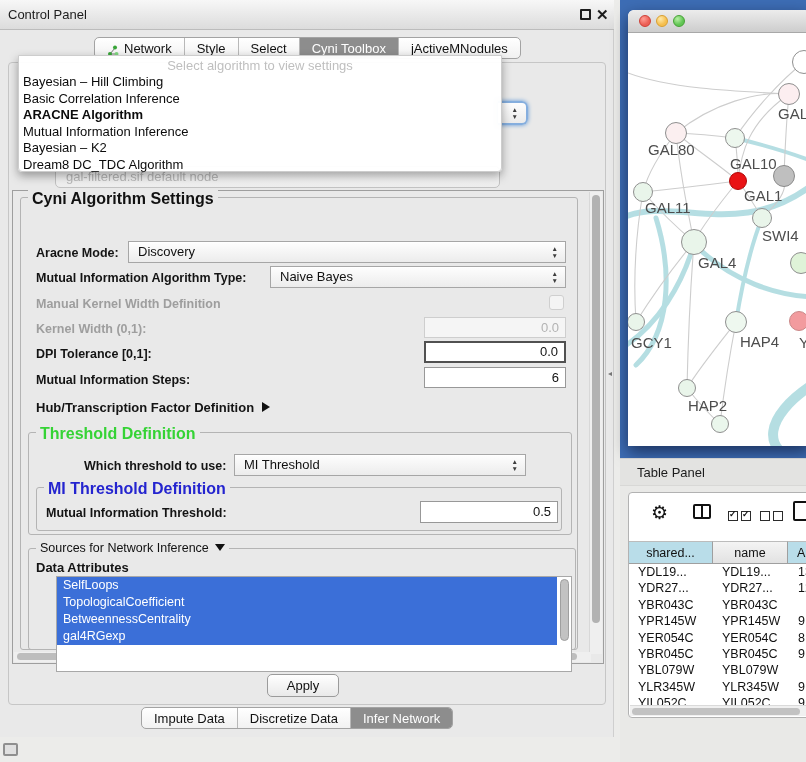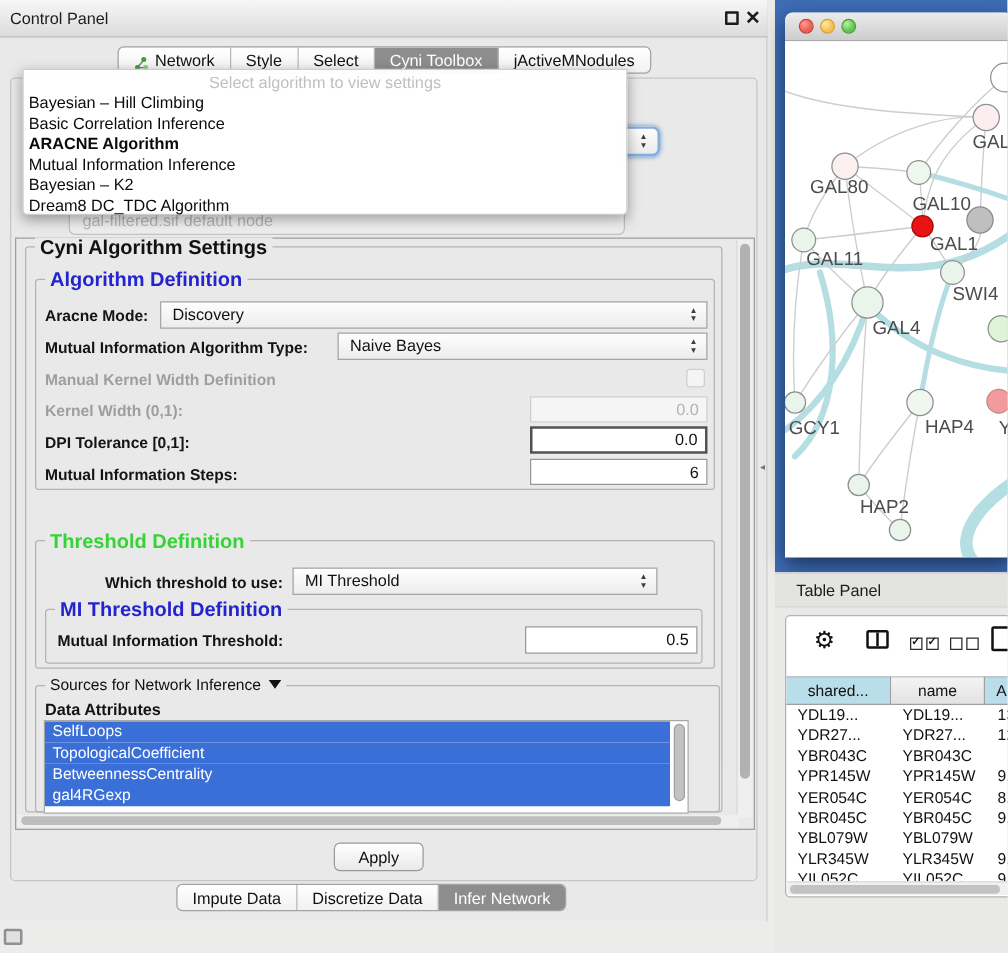--- a/index.html
+++ b/index.html
@@ -194,23 +194,20 @@
       </div>
     <div class="abs htrack">
         <div class="abs hthumb"></div>
       </div>
   </div>
 
   <div class="abs fs" style="left:20px; top:197px; width:558px; height:453px;">
     <div class="legend">Cyni Algorithm Settings</div>
   </div>
 
-  <div class="abs fs" style="left:28px; top:223px; width:544px; height:169px;">
-    <div class="legend blue">Algorithm Definition</div>
-  </div>
 
   <div class="abs lbl" style="left:36px; top:246px;">Aracne Mode:</div>
   <div class="abs combo" style="left:128px; top:241px; width:438px;">
     <span>Discovery</span>
     <div class="steppers">▲<br>▼</div>
   </div>
 
   <div class="abs lbl" style="left:36px; top:271px;">Mutual Information Algorithm Type:</div>
   <div class="abs lbl dis" style="left:36px; top:297px;">Manual Kernel Width Definition</div>
 
@@ -222,20 +219,23 @@
 
   <div class="abs lbl dis" style="left:36px; top:322px;">Kernel Width (0,1):</div>
   <div class="abs field dis" style="left:424px; top:317px; width:142px; height:21px;">0.0</div>
 
   <div class="abs lbl" style="left:36px; top:347px;">DPI Tolerance [0,1]:</div>
   <div class="abs field focus" style="left:424px; top:341px; width:142px; height:22px;">0.0</div>
 
   <div class="abs lbl" style="left:36px; top:373px;">Mutual Information Steps:</div>
   <div class="abs field" style="left:424px; top:367px; width:142px; height:21px;">6</div>
 
+  <div class="abs lbl" style="left:36px; top:400px; font-size:13px;">
+    <span>Hub/Transcription Factor Definition</span><span class="hub-arrow"></span>
+  </div>
 
   <div class="abs fs" style="left:28px; top:432px; width:544px; height:103px;">
     <div class="legend green">Threshold Definition</div>
   </div>
 
   <div class="abs lbl" style="left:84px; top:459px;">Which threshold to use:</div>
   <div class="abs combo" style="left:234px; top:454px; width:292px;">
     <span>MI Threshold</span>
     <div class="steppers">▲<br>▼</div>
   </div>
@@ -245,21 +245,21 @@
   </div>
   <div class="abs lbl" style="left:46px; top:506px;">Mutual Information Threshold:</div>
   <div class="abs field" style="left:420px; top:501px; width:138px; height:22px;">0.5</div>
 
   <div class="abs fs" style="left:28px; top:548px; width:548px; height:102px;">
     <div class="legend" style="font-weight:normal; font-size:12.5px;">
       <span>Sources for Network Inference</span><span class="src-arrow"></span>
     </div>
   </div>
   <div class="abs lbl" style="left:36px; top:560px; font-size:13px;">Data Attributes</div>
-  <div class="abs listbox" style="left:35px; top:576px; width:516px; height:75px;">
+  <div class="abs listbox" style="left:56px; top:576px; width:516px; height:96px;">
     <div class="list-item" style="width:500px;">SelfLoops</div>
     <div class="list-item" style="width:500px;">TopologicalCoefficient</div>
     <div class="list-item" style="width:500px;">BetweennessCentrality</div>
     <div class="list-item" style="width:500px;">gal4RGexp</div>
     <div class="list-vtrack">
         <div class="list-vthumb"></div>
       </div>
   </div>
 
   <div class="abs apply-btn">Apply</div>

